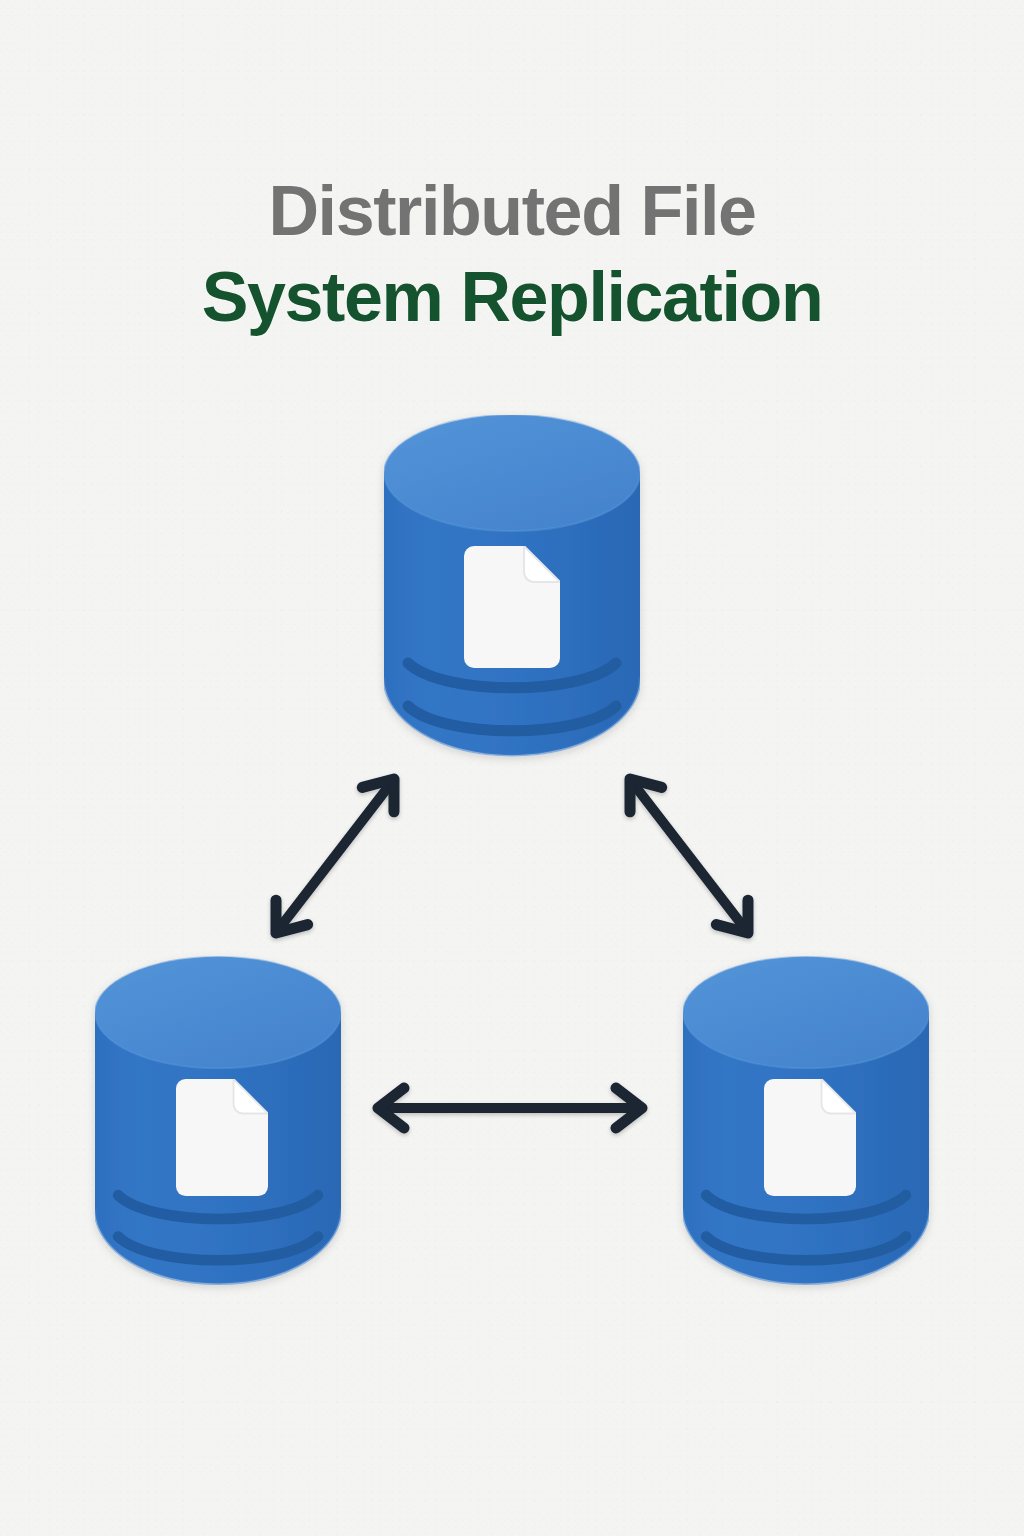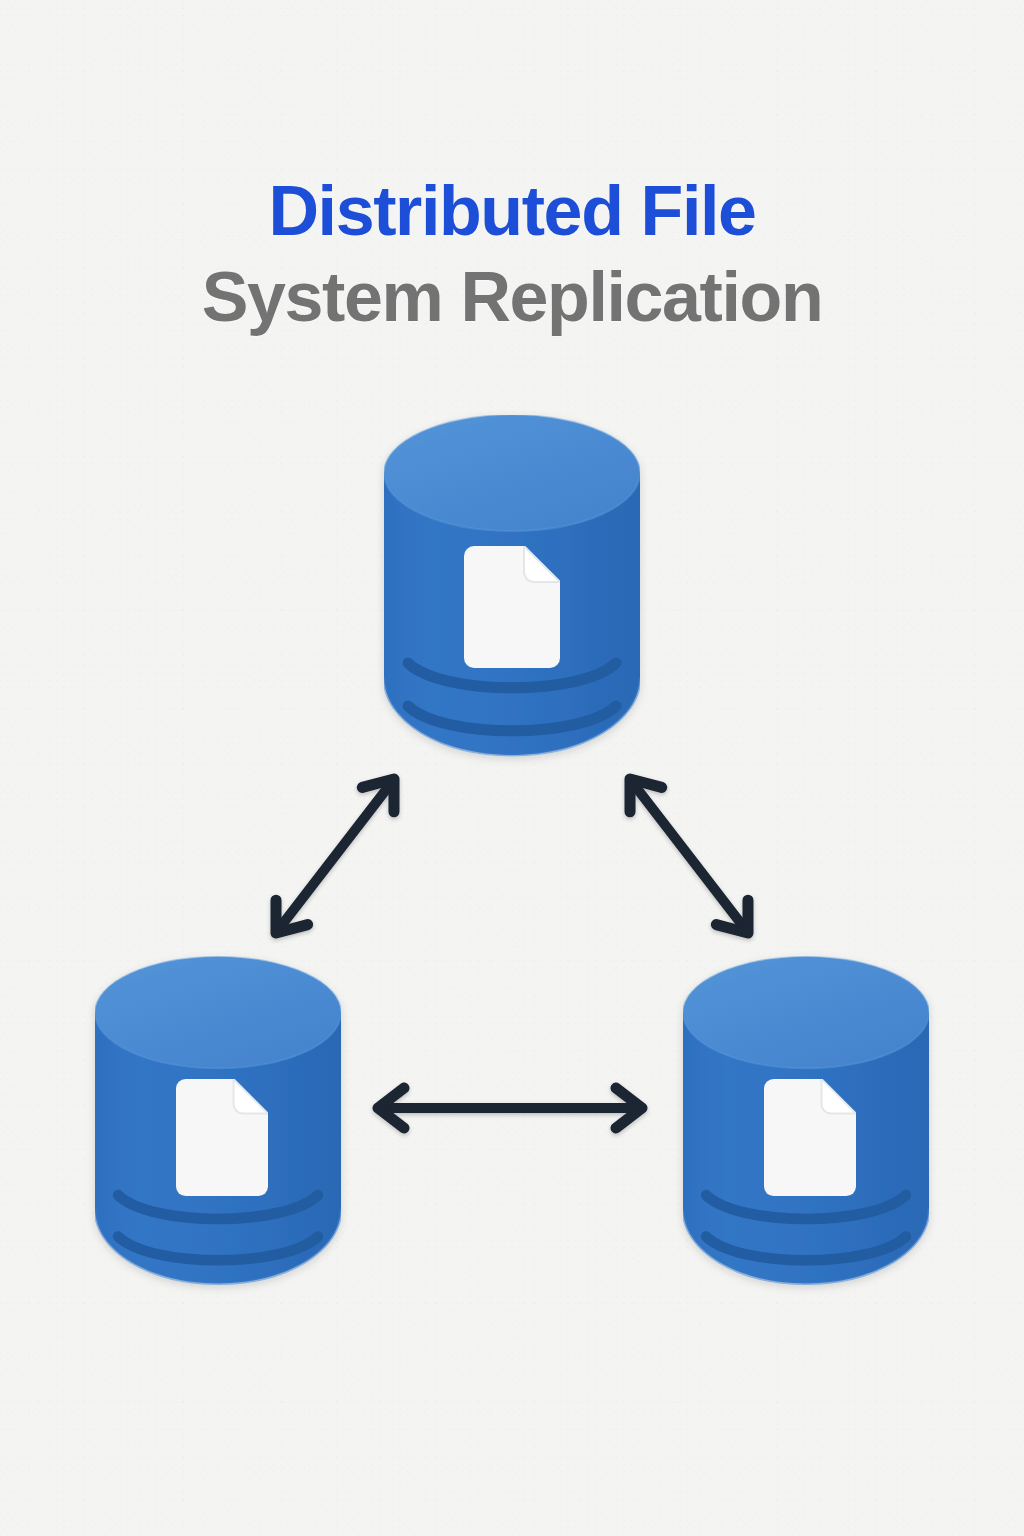--- a/index.html
+++ b/index.html
@@ -70,22 +70,22 @@
   }
 </style>
 </head>
 <body style="background: rgb(244, 244, 243);">
 
 <div id="paper-texture"></div>
 
 <div id="canvas">
 
   <div id="title-block">
-    <span class="title-line" style="color: #1d4ed8; text-align: center;">Distributed File</span>
-    <span class="title-line" style="color: #737373; text-align: center;">System Replication</span>
+    <span class="title-line" style="color: #737373; text-align: center;">Distributed File</span>
+    <span class="title-line" style="color: #14532d; text-align: center;">System Replication</span>
   </div>
 
   <svg id="diagram-svg" viewBox="0 0 1024 1536">
     <defs>
 
       <linearGradient id="bodyGrad" x1="0" y1="0" x2="1" y2="0">
         <stop offset="0" stop-color="#2e70c0"></stop>
         <stop offset="0.18" stop-color="#3376c6"></stop>
         <stop offset="0.55" stop-color="#2f72c2"></stop>
         <stop offset="1" stop-color="#2a68b4"></stop>

